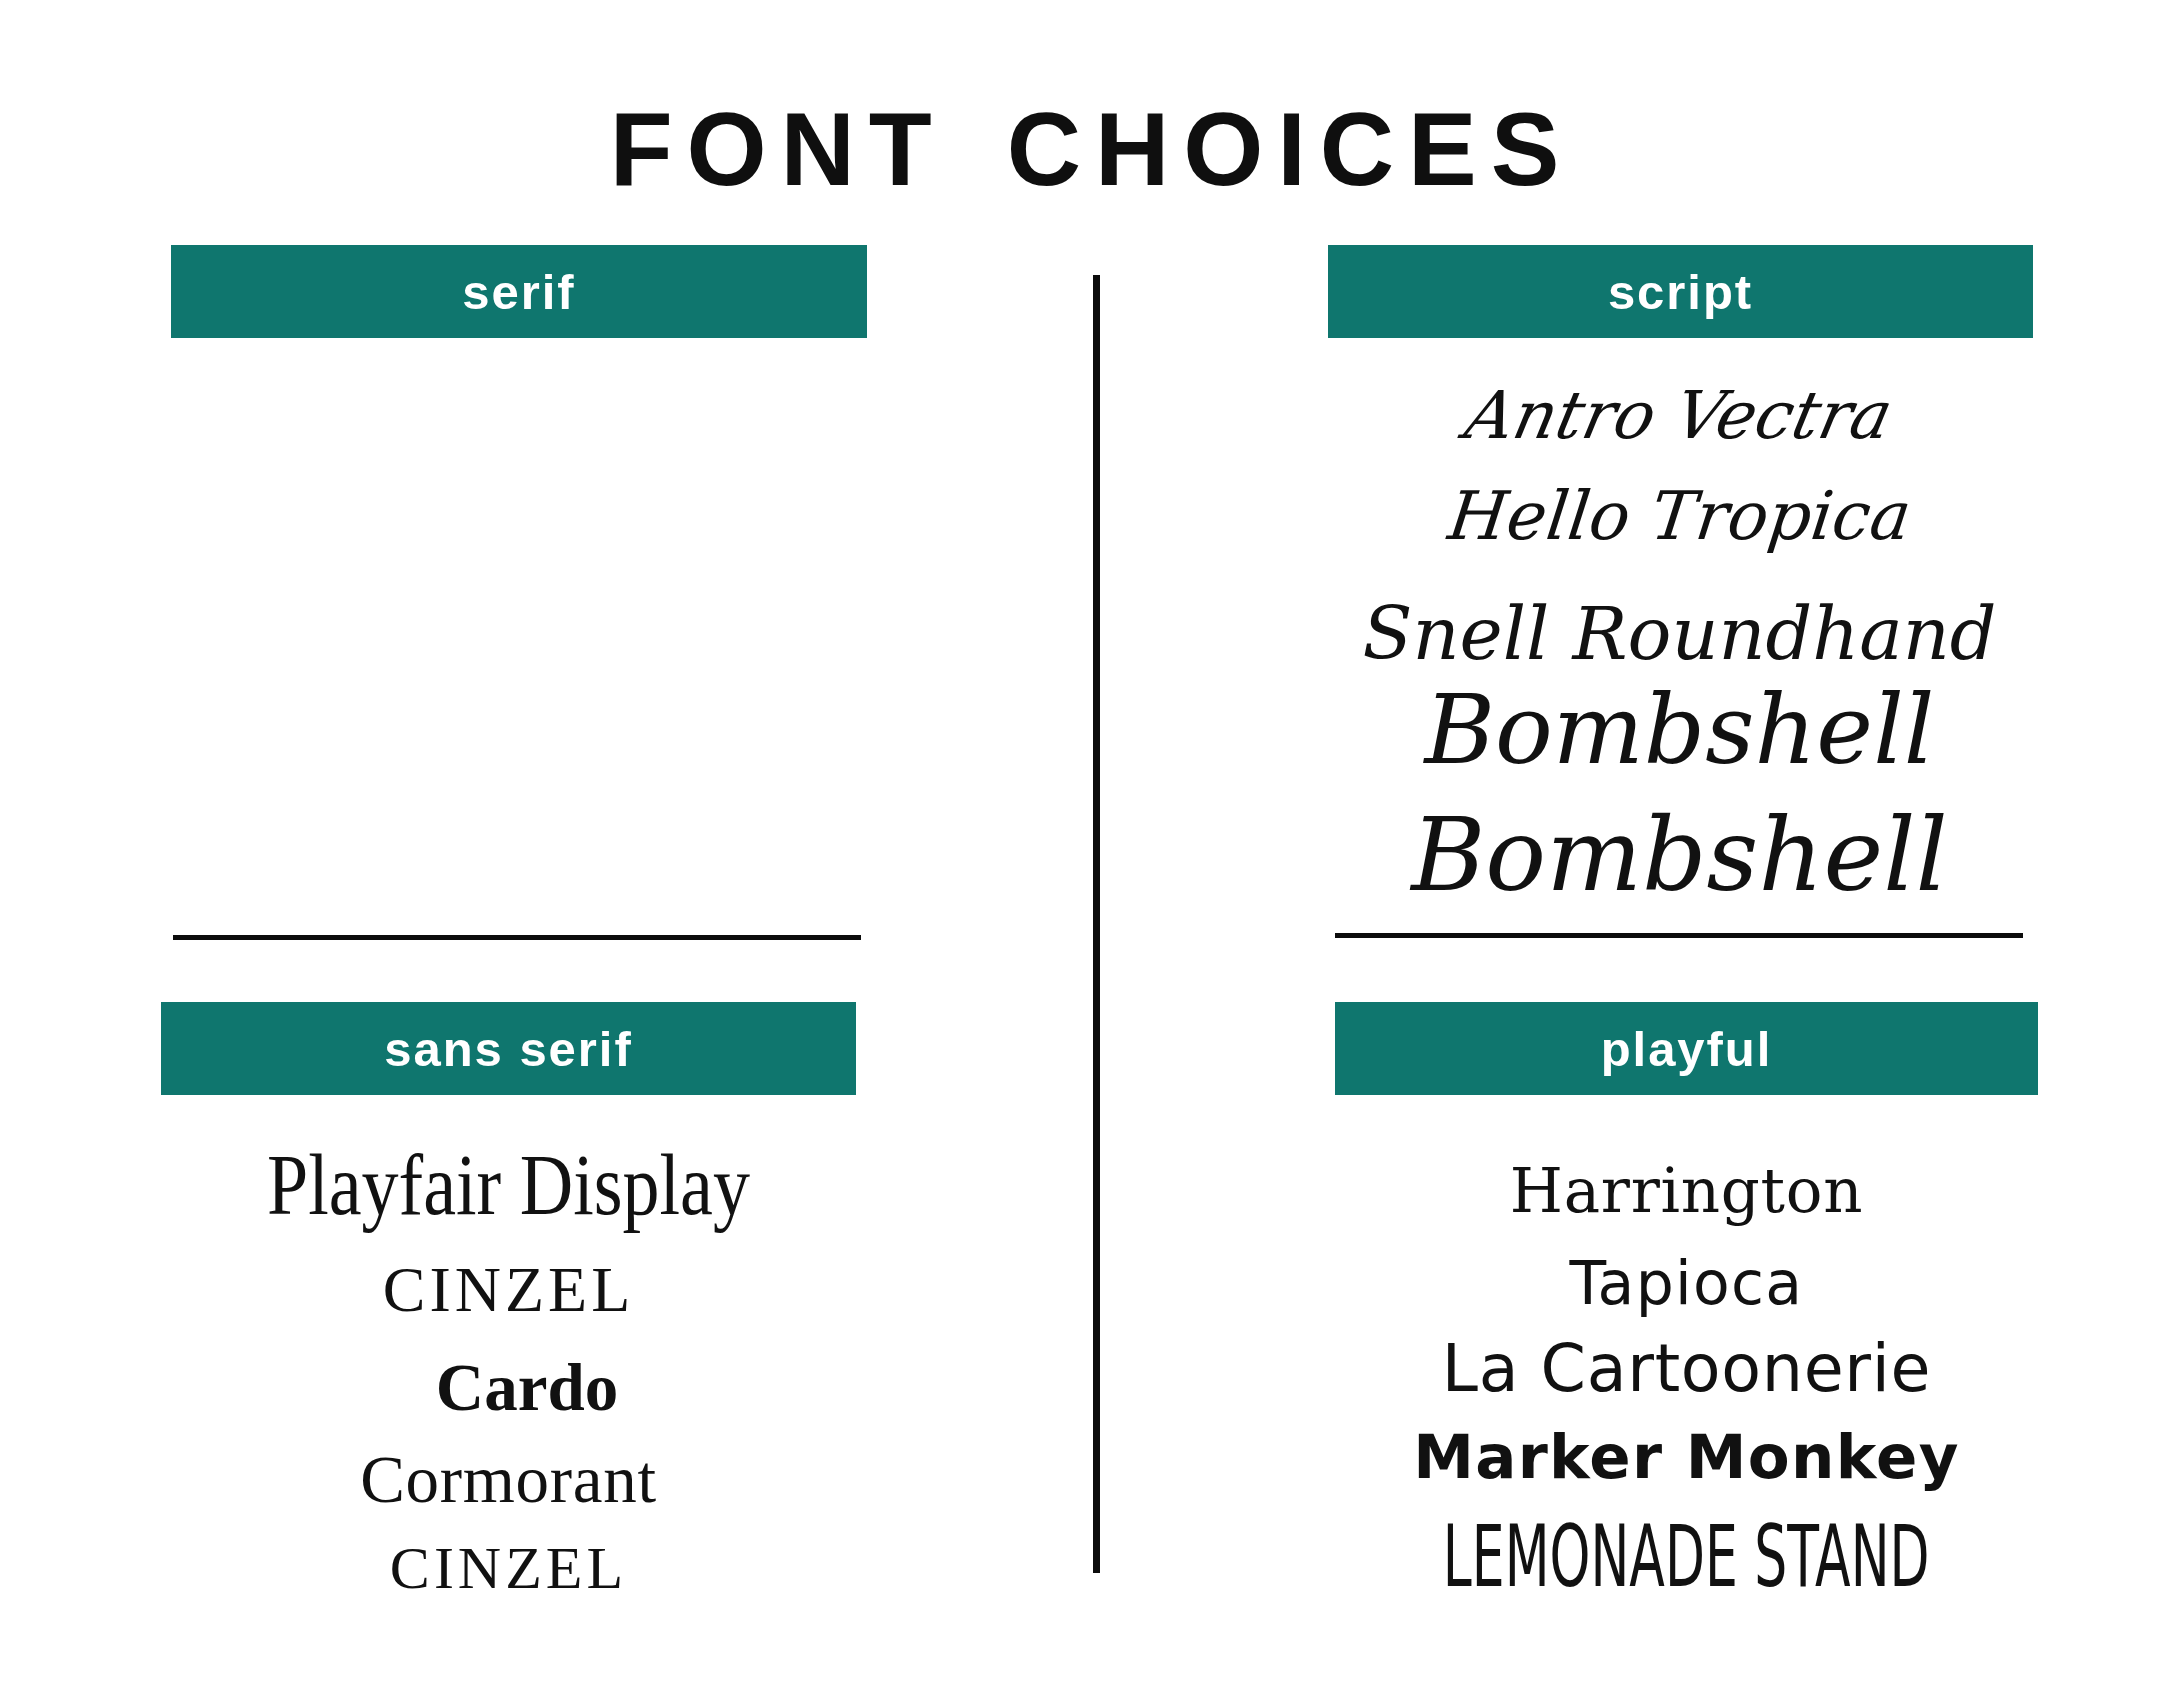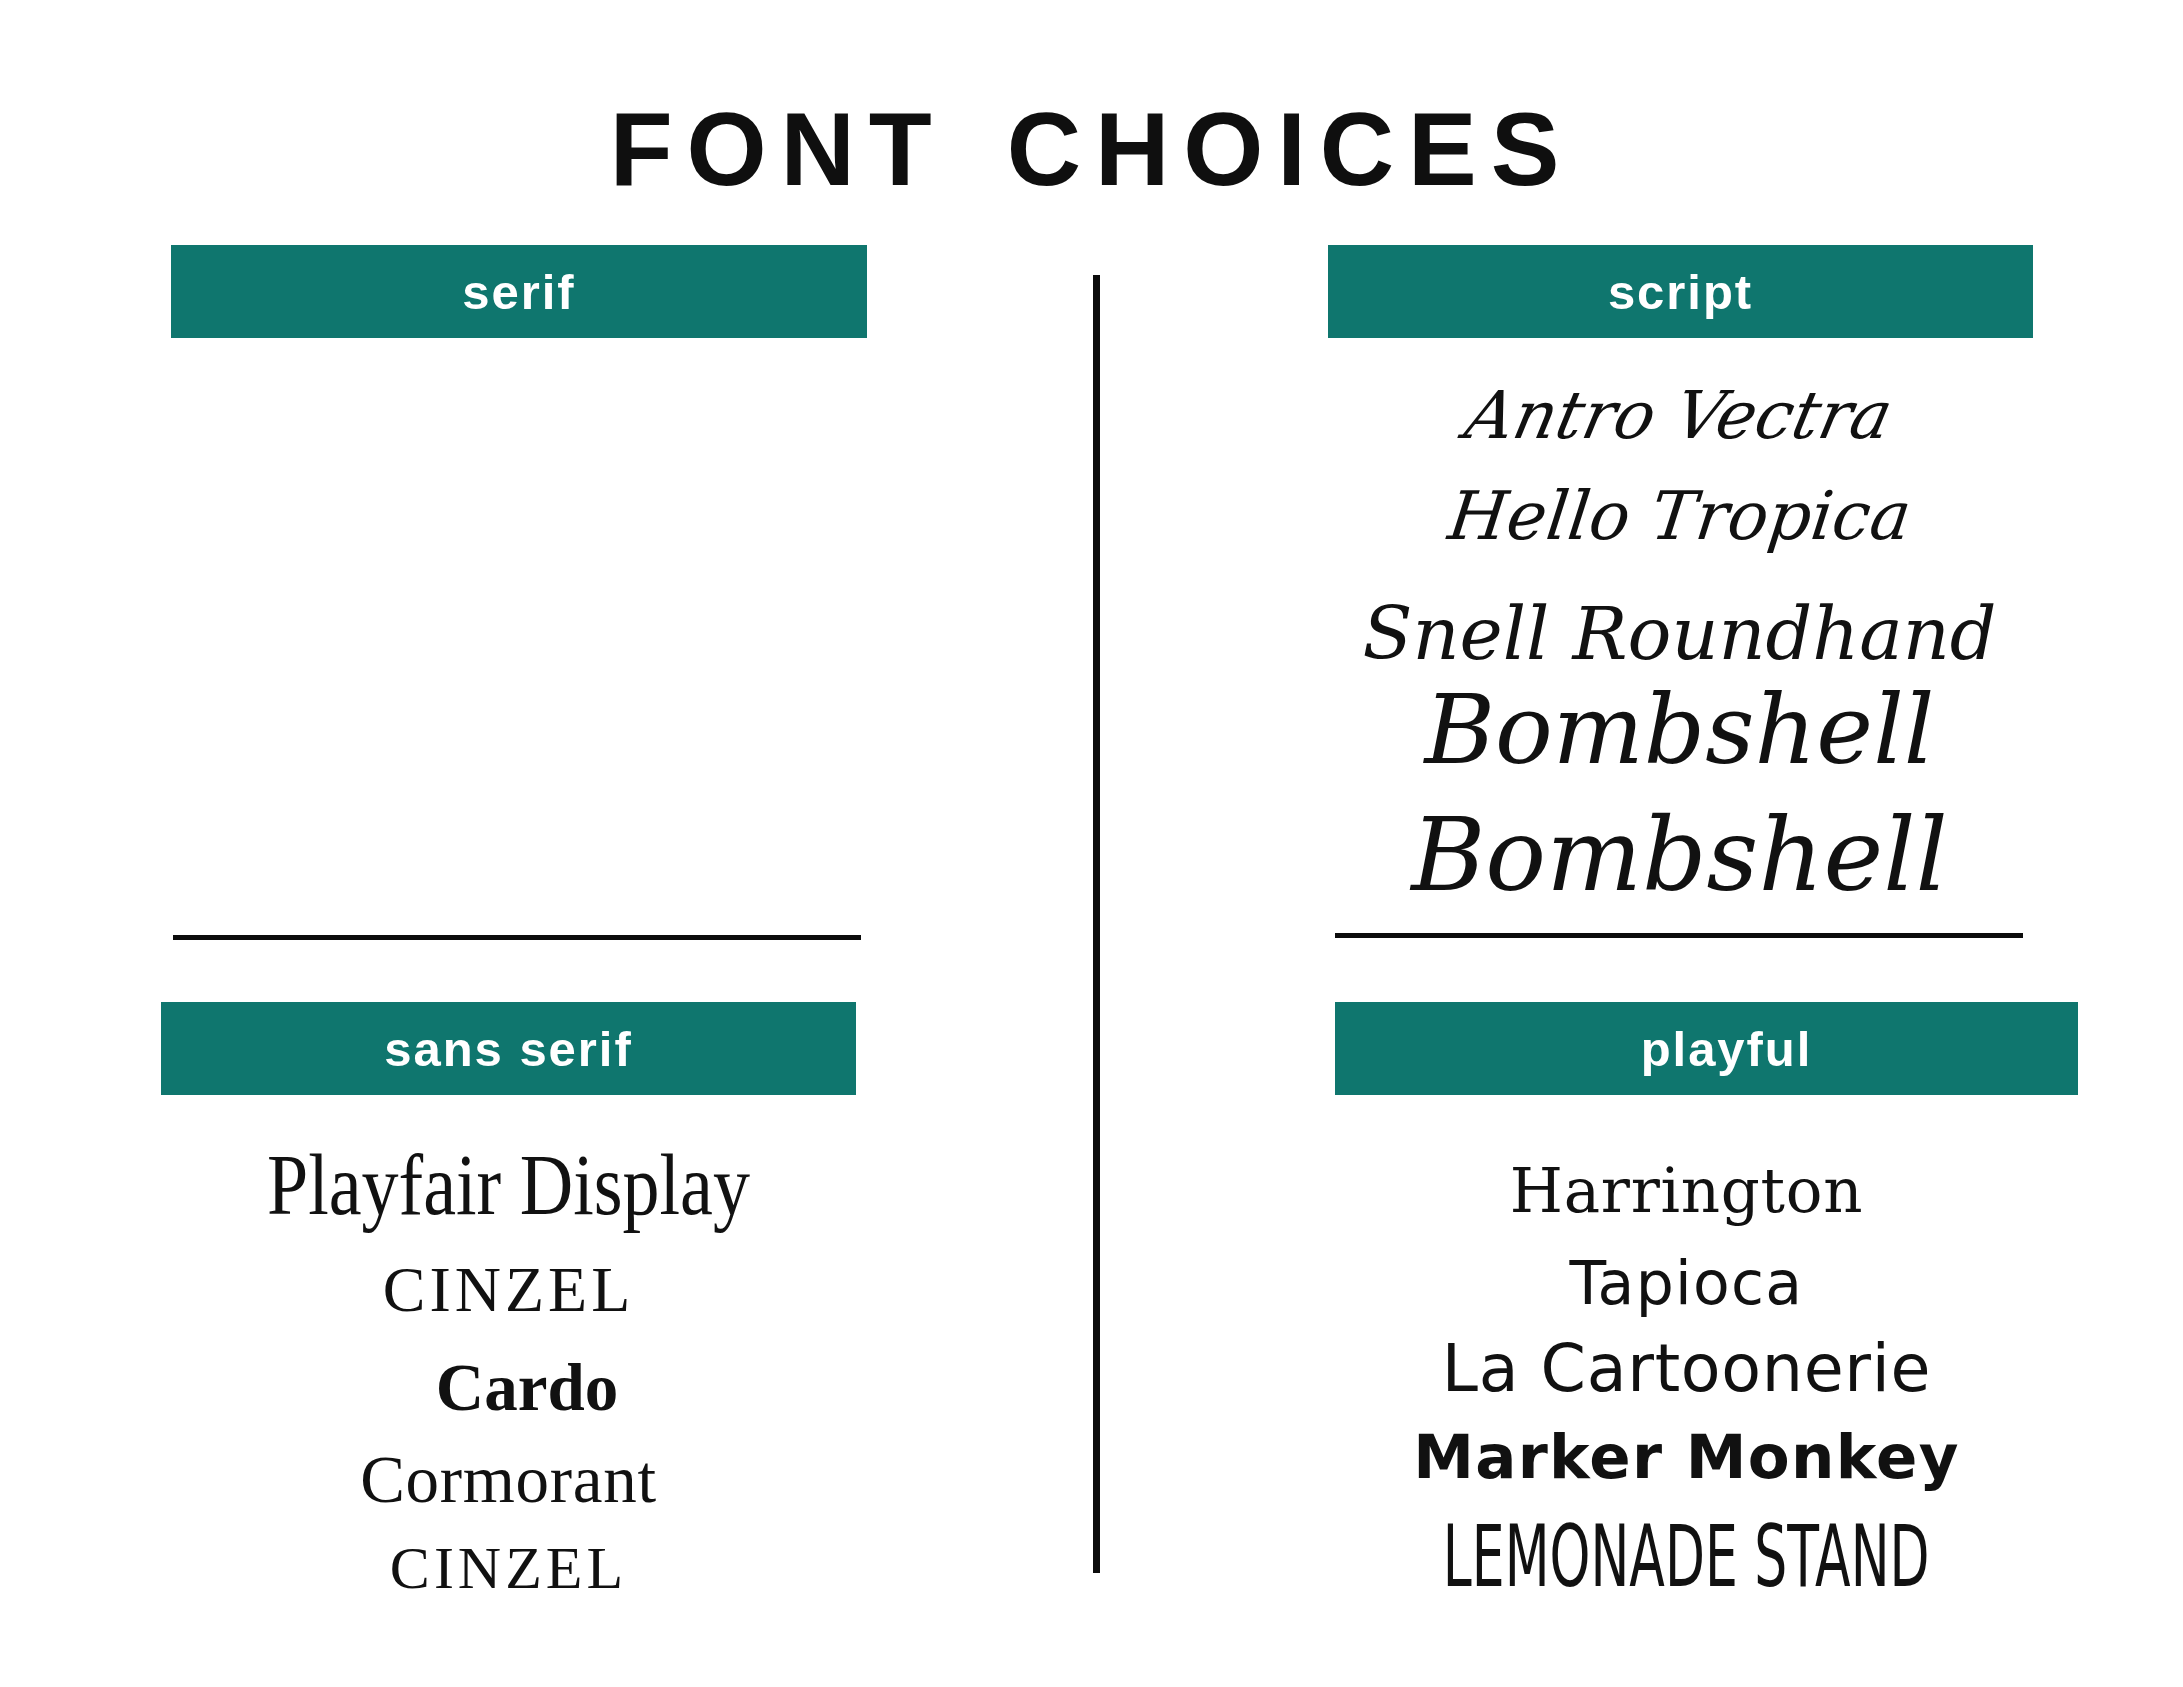--- a/index.html
+++ b/index.html
@@ -32,21 +32,21 @@
     display:flex;align-items:center;justify-content:center;
     color:#ffffff;
     font-family:"Liberation Sans", sans-serif;
     font-weight:700;
     font-size:49px;
     letter-spacing:0.04em;
   }
   #bar-serif   {left:171px;  top:245px;  width:696px;}
   #bar-script  {left:1328px; top:245px;  width:705px;}
   #bar-sans    {left:161px;  top:1002px; width:695px;}
-  #bar-playful {left:1335px; top:1002px; width:703px;padding-left:40px;}
+  #bar-playful {left:1335px; top:1002px; width:703px;}
 
   
   .vdiv{position:absolute;left:1093px;top:275px;width:6.6px;height:1298px;background:#0c0c0c;}
   .hdiv{position:absolute;height:5.3px;background:#0c0c0c;}
   #hdiv-left {left:173px;  top:935px; width:688px;}
   #hdiv-right{left:1335px; top:933px; width:688px;}
 
   
   .list{position:absolute;display:flex;flex-direction:column;align-items:stretch;}
   .row{display:flex;align-items:center;justify-content:center;white-space:nowrap;}

